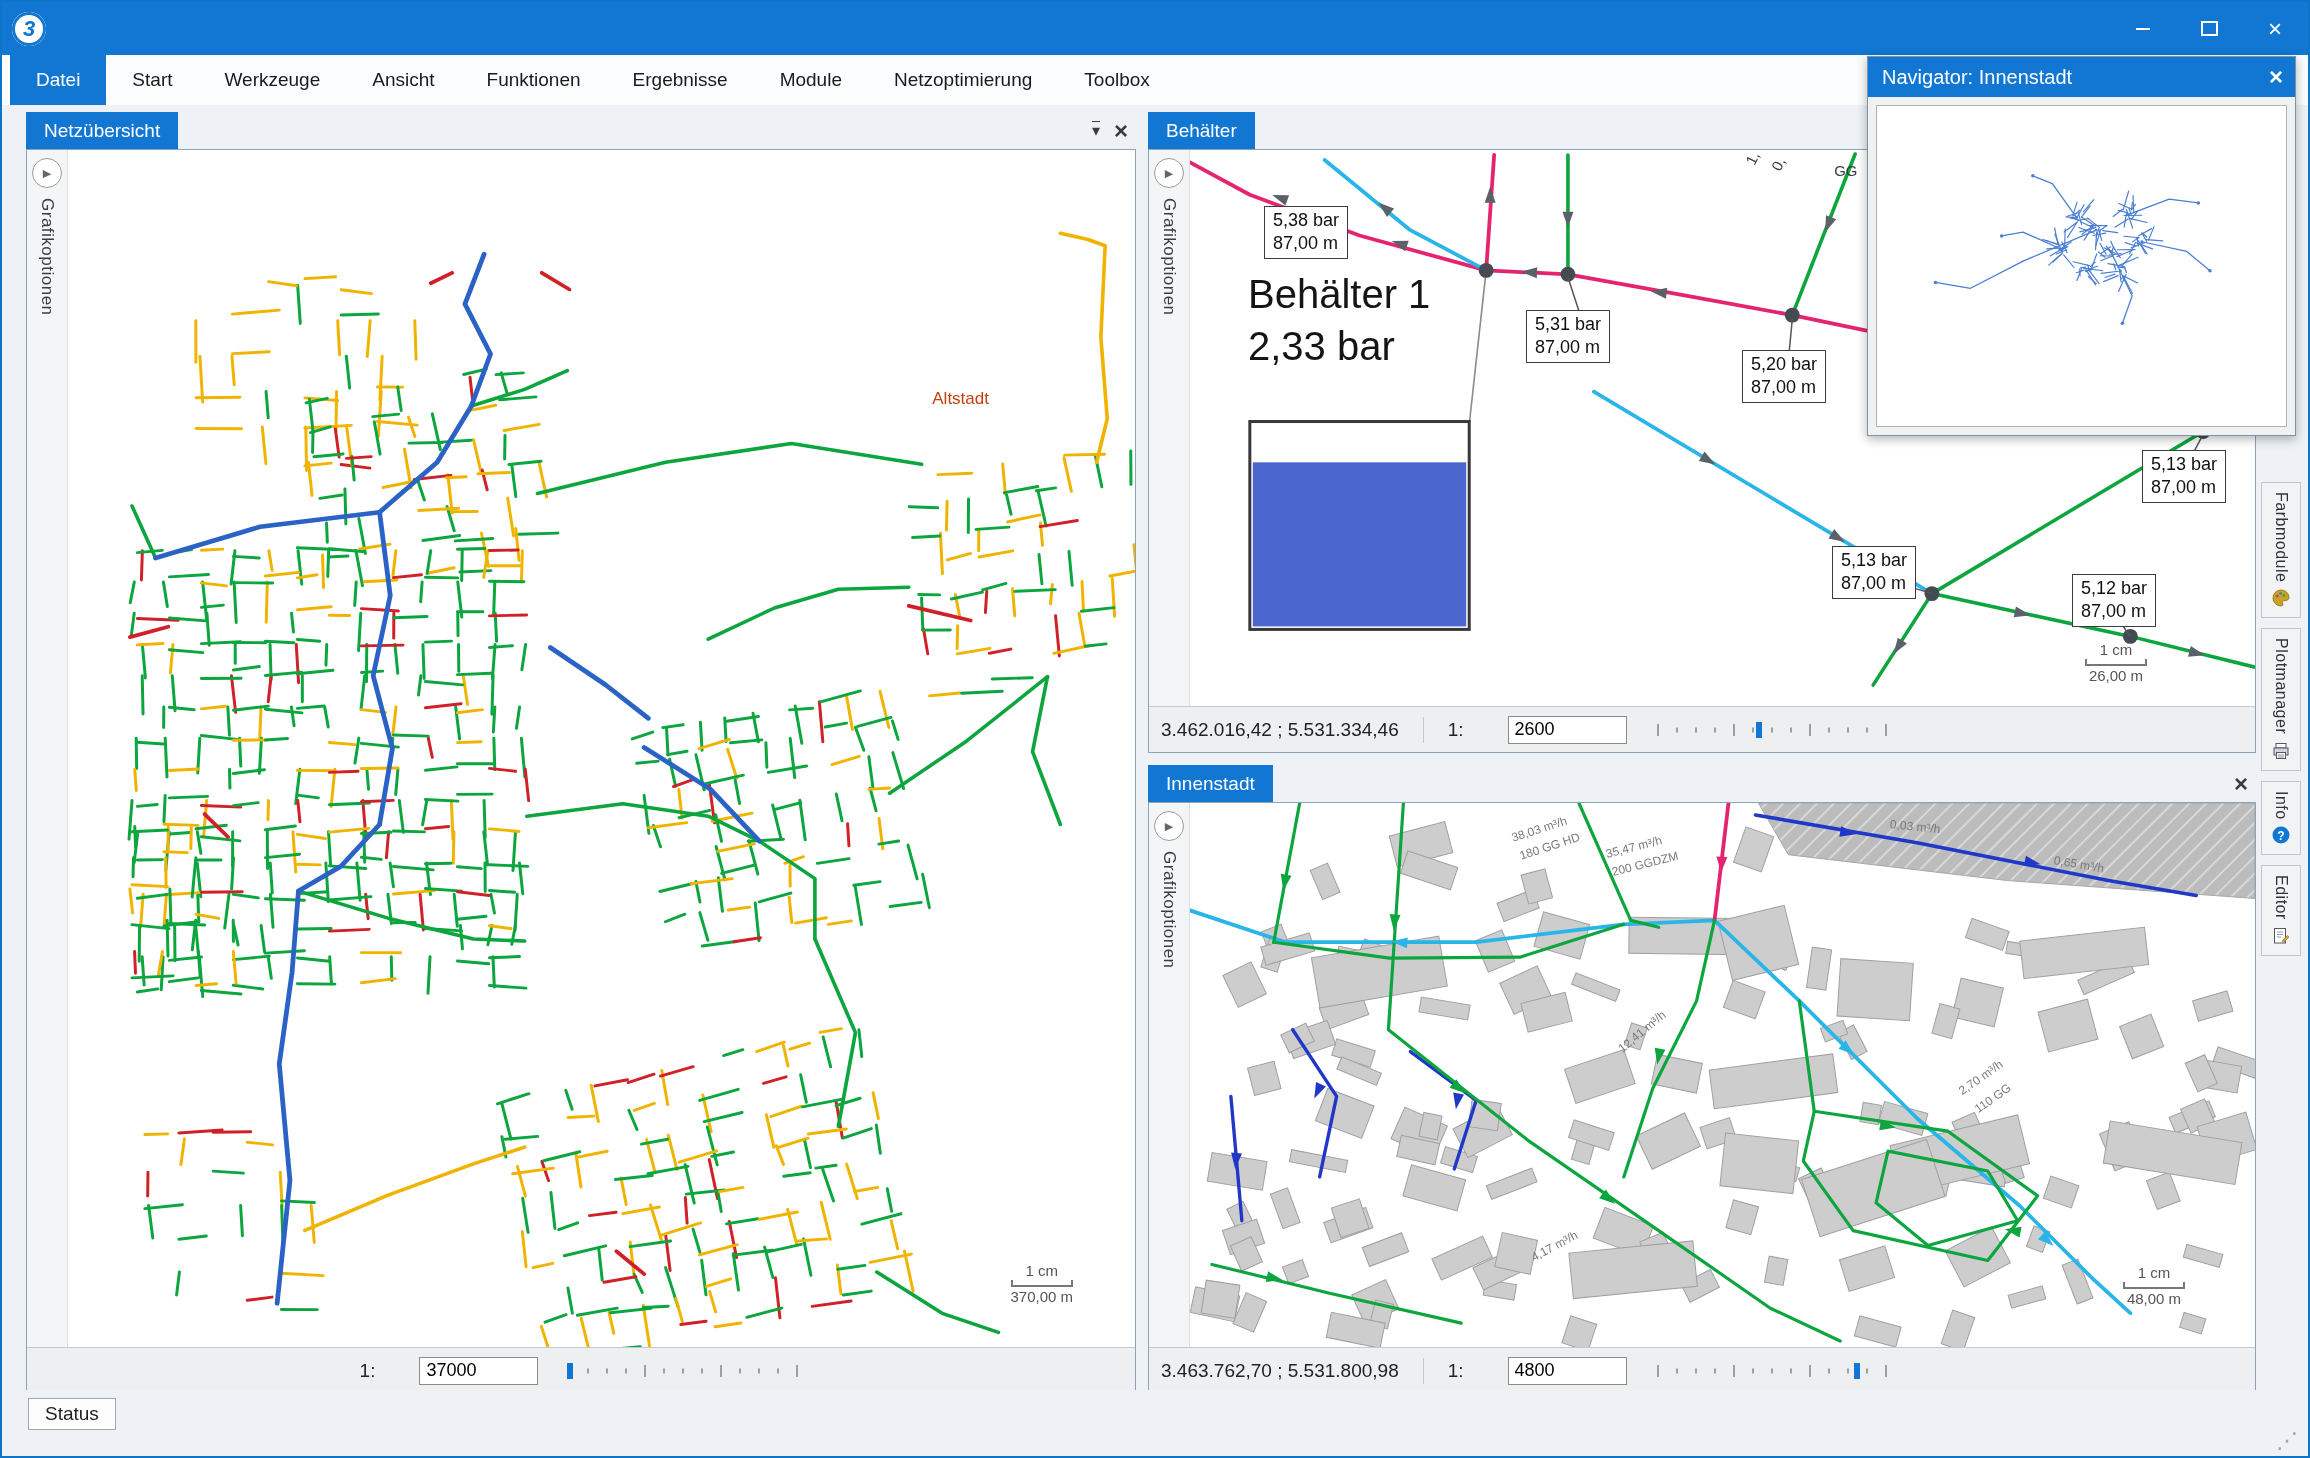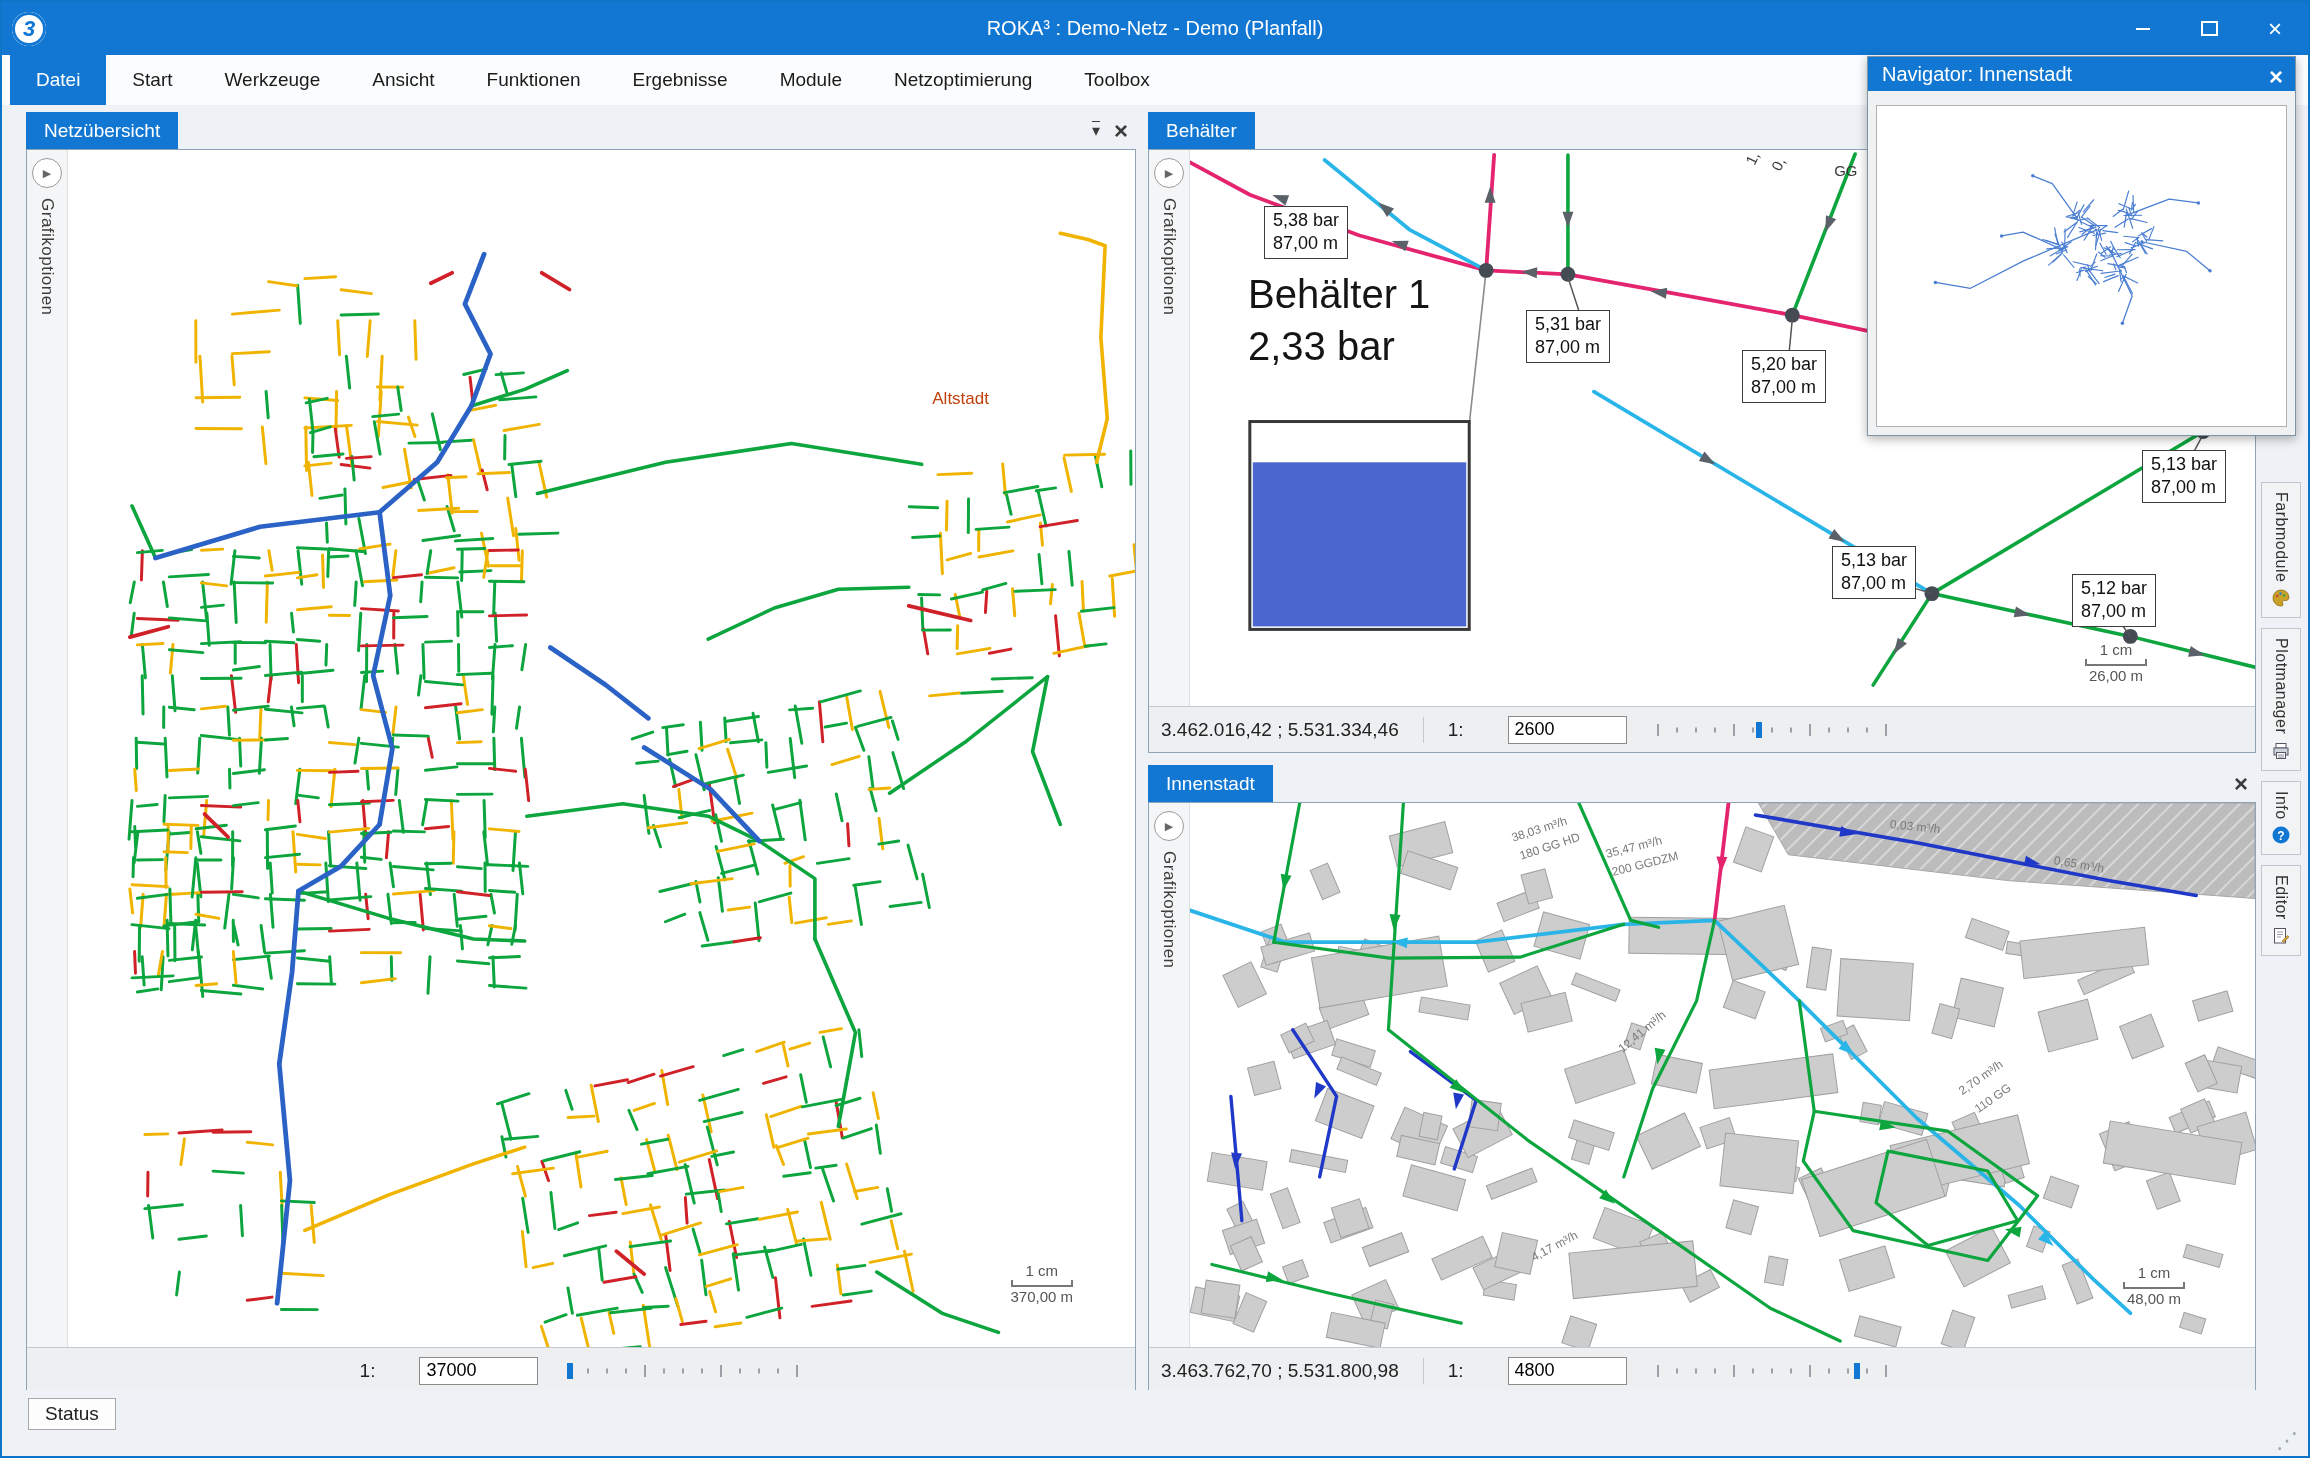--- a/index.html
+++ b/index.html
@@ -45,42 +45,41 @@
   .slider .handle{position:absolute;top:2px;width:6px;height:16px;background:#1177d2;}
   
   .pressure-label{position:absolute;background:#fff;border:1.5px solid #3c3c3c;padding:2px 8px;font-size:18px;line-height:1.3;color:#111;white-space:nowrap;}
   .tank-title{position:absolute;font-size:40px;color:#151515;line-height:1.3;white-space:nowrap;}
   .map-text{position:absolute;font-size:17px;color:#c2410c;white-space:nowrap;}
   .tiny-label{position:absolute;font-size:12px;color:#7a7a7a;white-space:nowrap;transform-origin:left center;}
   .scalebar{position:absolute;text-align:center;font-size:15px;color:#555;}
   .sb-line{width:58px;height:5px;border-left:2px solid #777;border-right:2px solid #777;border-bottom:2px solid #777;margin:1px auto;}
   
   .nav-window{position:absolute;left:1865px;top:54px;width:427px;height:378px;background:#f0f1f2;border:1px solid #7d94a6;box-shadow:0 3px 10px rgba(0,0,0,.3);z-index:60;}
-  .nav-title{height:34px;background:#1177d2;color:#fff;display:flex;align-items:center;padding:0 14px;font-size:20px;position:relative;}
+  .nav-title{height:40px;background:#1177d2;color:#fff;display:flex;align-items:center;padding:0 14px;font-size:20px;position:relative;}
   .nav-close{position:absolute;right:12px;top:0;height:40px;display:flex;align-items:center;font-size:24px;font-weight:bold;}
   .nav-content{position:absolute;left:8px;right:8px;top:48px;bottom:8px;background:#fff;border:1px solid #b0b0b0;}
   .nav-content svg{width:100%;height:100%;display:block;}
   
   .side-tabs{position:absolute;left:2256px;top:480px;width:46px;display:flex;flex-direction:column;gap:10px;z-index:10;}
   .side-tab{width:38px;margin:0 auto;background:#f2f3f4;border:1px solid #bfc6cc;display:flex;flex-direction:column;align-items:center;padding:9px 0;gap:6px;}
   .side-tab .vlabel{writing-mode:vertical-rl;font-size:16px;color:#333;letter-spacing:.5px;}
   .side-tab .sicon{width:20px;height:20px;}
   
   .statusbar{position:absolute;left:0;right:0;bottom:0;height:66px;background:#eef1f5;}
   .status-chip{position:absolute;left:26px;top:8px;background:#fdfdfd;border:1px solid #a8a8a8;padding:4px 16px;font-size:19px;color:#222;}
   .grip{position:absolute;right:10px;bottom:2px;color:#9aa5ae;font-size:22px;}
 </style>
 </head>
 <body>
 
 <div class="window">
 
   <div class="titlebar">
     <div class="appicon">3</div>
-    <div class="title-text">ROKA³ : Demo-Netz - Demo (Planfall)</div>
     <div class="win-controls">
       <div class="win-btn">
           <span class="min-glyph"></span>
         </div>
       <div class="win-btn">
           <span class="max-glyph"></span>
         </div>
       <div class="win-btn">
           <span class="close-glyph">×</span>
         </div>

